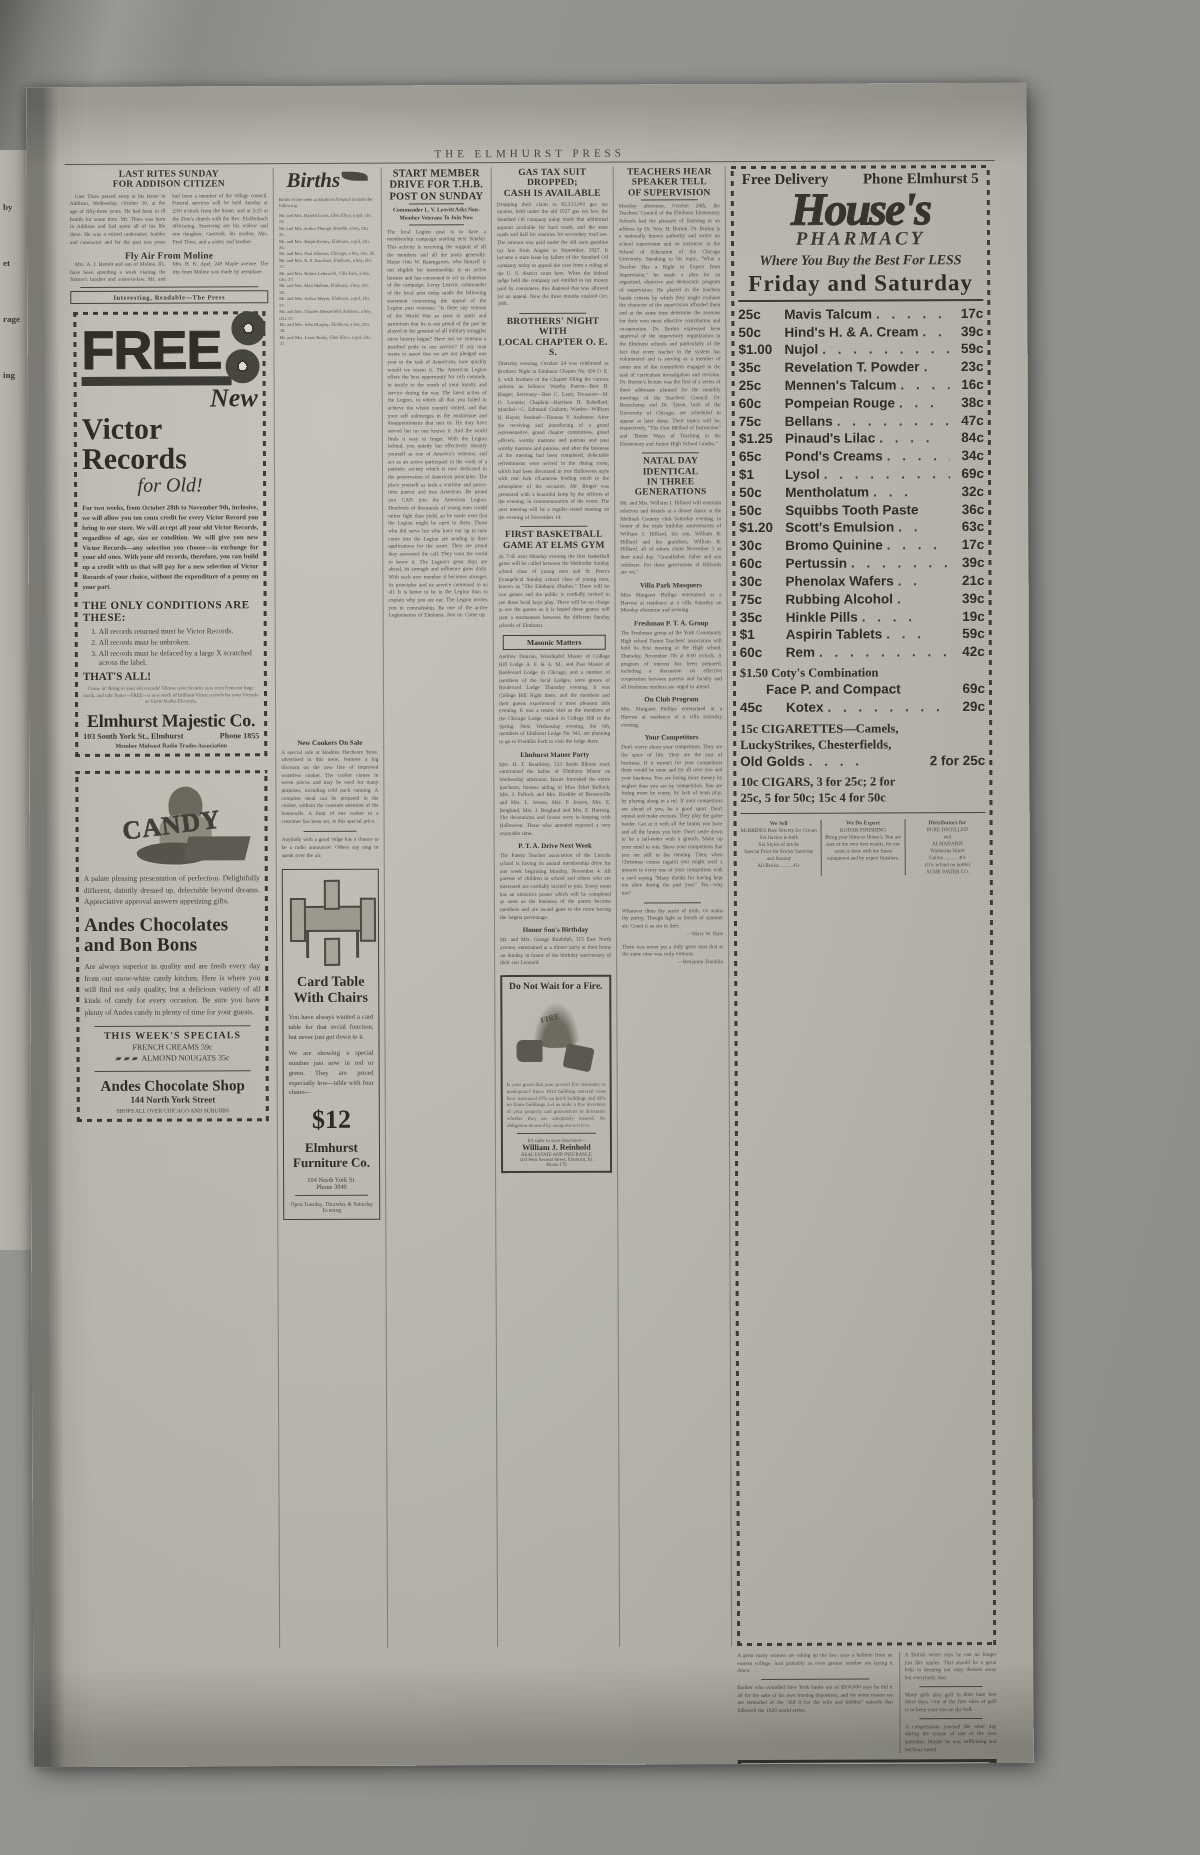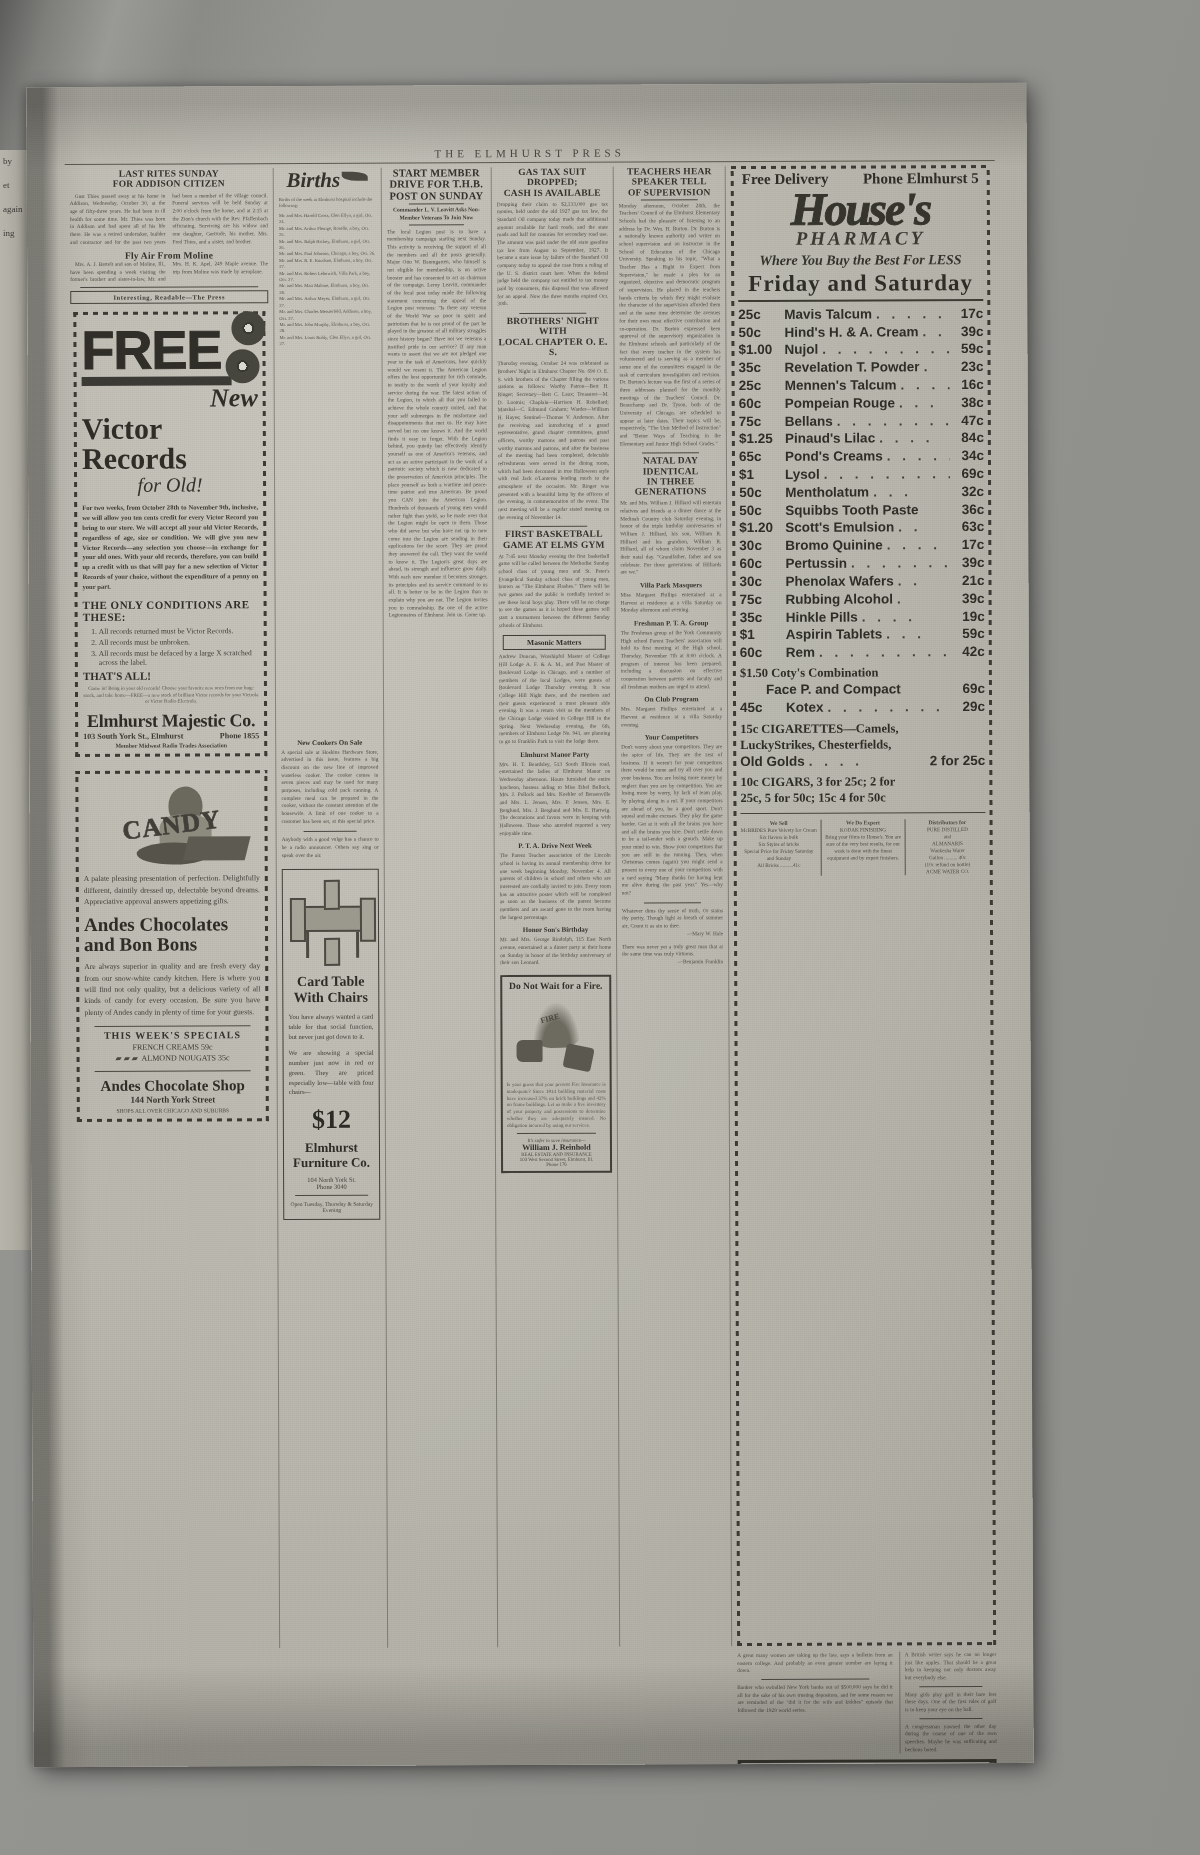--- a/index.html
+++ b/index.html
@@ -40,21 +40,21 @@
       repeating-linear-gradient(0deg, rgba(0,0,0,.05) 0 1px, rgba(255,255,255,.03) 1px 2px),
       repeating-linear-gradient(90deg, rgba(0,0,0,.04) 0 1px, rgba(255,255,255,.02) 1px 2px);
   }
   
   #left-sliver{
     position:absolute; left:0; top:150px; width:36px; height:1100px;
     background:linear-gradient(90deg,#b7b5ab,#a6a49a);
     font-size:9px; color:#3a3a36; padding:6px 3px;
     font-family:"Liberation Serif", serif;
   }
-  #left-sliver div{ margin-bottom:14px; font-weight:normal; }
+  #left-sliver div{ margin-bottom:14px; font-weight:bold;margin-top:46px; }
 
   
   .inner{ position:absolute; left:38px; top:62px; width:930px; height:1560px; }
   .masthead{
     text-align:center; letter-spacing:4px; font-size:11px; color:#4a4843;
     border-bottom:1px solid #5b594f; padding-bottom:3px; margin-bottom:4px;
     font-family:"Liberation Serif", serif;
   }
   .columns{ display:flex; gap:0; height:1480px; }
   .col{ padding:0 5px; position:relative; }
@@ -177,21 +177,21 @@
   .gloss{ font-size:5px; color:#55534b; line-height:1.35;}
 </style>
 </head>
 <body>
 
 <div id="scan-backdrop"></div>
 
 <div id="left-sliver">
   <div>by</div>
   <div>et</div>
-  <div>again</div>
+  <div>rage</div>
   <div>ing</div>
 </div>
 
 <div id="page-sheet">
   <div id="grain"></div>
 
   <div class="inner">
     <div class="masthead">THE ELMHURST PRESS</div>
 
     <div class="columns">

